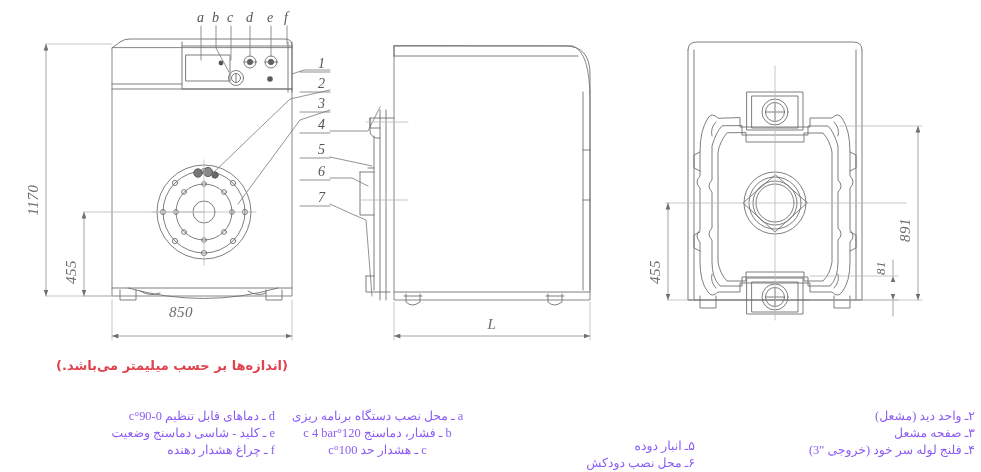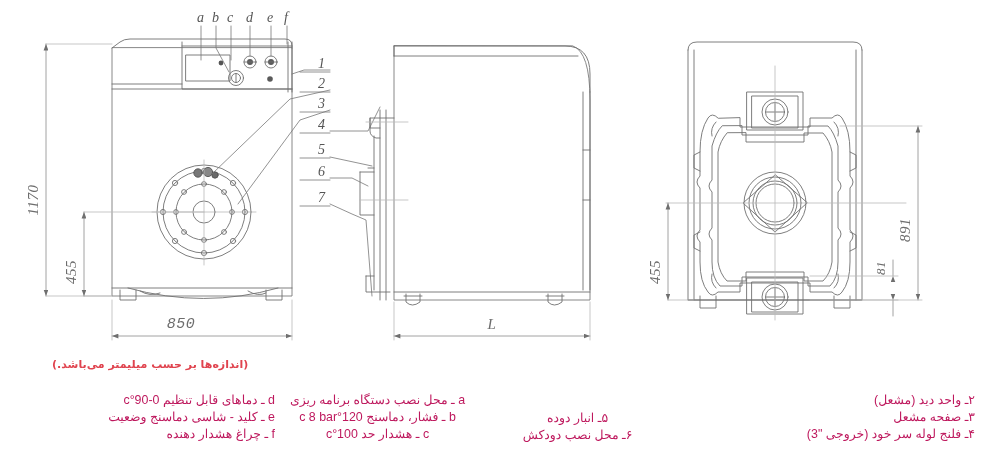--- a/index.html
+++ b/index.html
@@ -11,40 +11,41 @@
   .stage{position:absolute;inset:0;}
   svg{display:block;}
   .draw-svg{position:absolute;left:0;top:0;width:981px;height:360px;}
 
   
   .legend{
     position:absolute;left:0;top:352px;width:981px;height:120px;
   }
   .note-red{
     position:absolute;left:52px;top:6px;width:240px;
-    text-align:left;
+    text-align:center;
     color:#e0434e;
-    font-size:11px;
+    font-size:13px;
     font-weight:bold;
     direction:rtl;
     font-family:"DejaVu Sans",sans-serif;
     white-space:nowrap;
   }
   .col{
     position:absolute;
     direction:rtl;
     font-size:12.4px;
     line-height:17px;
-    color:#be185d;
-    font-family:Liberation Sans, sans-serif;
+    color:#8b5cf6;
+    font-family:Liberation Serif, serif;
     white-space:nowrap;
+    margin-top:16px;
   }
   .col .row{ display:block; }
   .col-1{ left:690px; top:40px; width:285px; text-align:right;}
-  .col-2{ left:460px; top:58px; width:235px; text-align:center;}
+  .col-2{ left:460px; top:70px; width:235px; text-align:right;}
   .col-3{ left:250px; top:40px; width:255px; text-align:center;}
   .col-4{ left:25px;  top:40px; width:250px; text-align:right;}
 
   
   .dimtxt{
     position:absolute;
     font-family:"Liberation Serif","DejaVu Serif",serif;
     font-style:italic;
     color:#6d6d6d;
     font-size:15px;
@@ -335,21 +336,21 @@
         <path d="M668,300 L694,300" stroke="#b9b9b9"></path>
       </g>
 
     </g>
   </svg>
 
   <div class="dimtxt v" style="left:42px;top:200px;transform:rotate(-90deg) translate(-50%,-100%);">1170</div>
 
   <div class="dimtxt v" style="left:80px;top:272px;transform:rotate(-90deg) translate(-50%,-100%);">455</div>
 
-  <div class="dimtxt" style="left:181px;top:316px;transform:translate(-50%,0);font-family:Liberation Mono, monospace;">850</div>
+  <div class="dimtxt" style="left:181px;top:304px;transform:translate(-50%,0);">850</div>
 
   <div class="dimtxt" style="left:492px;top:316px;transform:translate(-50%,0);">L</div>
 
   <div class="dimtxt v" style="left:914px;top:230px;transform:rotate(-90deg) translate(-50%,-100%);">891</div>
 
   <div class="dimtxt v" style="left:664px;top:272px;transform:rotate(-90deg) translate(-50%,-100%);">455</div>
 
   <div class="dimtxt v" style="left:889px;top:268px;font-size:13px;transform:rotate(-90deg) translate(-50%,-100%);">81</div>
 
   <div class="lettertxt" style="left:197px;top:10px;">a</div>
@@ -377,21 +378,21 @@
       <span class="row">۴ـ فلنج لوله سر خود (خروجی "3)</span>
     </div>
 
     <div class="col col-2">
       <span class="row">۵ـ انبار دوده</span>
       <span class="row">۶ـ محل نصب دودکش</span>
     </div>
 
     <div class="col col-3">
       <span class="row">a ـ محل نصب دستگاه برنامه ریزی</span>
-      <span class="row">b ـ فشار، دماسنج  120°c   8 bar</span>
+      <span class="row">b ـ فشار، دماسنج  120°c   4 bar</span>
       <span class="row">c ـ هشدار حد  100°c</span>
     </div>
 
     <div class="col col-4">
       <span class="row">d ـ دماهای قابل تنظیم  0-90°c</span>
       <span class="row">e ـ کلید - شاسی دماسنج وضعیت</span>
       <span class="row">f ـ چراغ هشدار دهنده</span>
     </div>
 
   </div>

